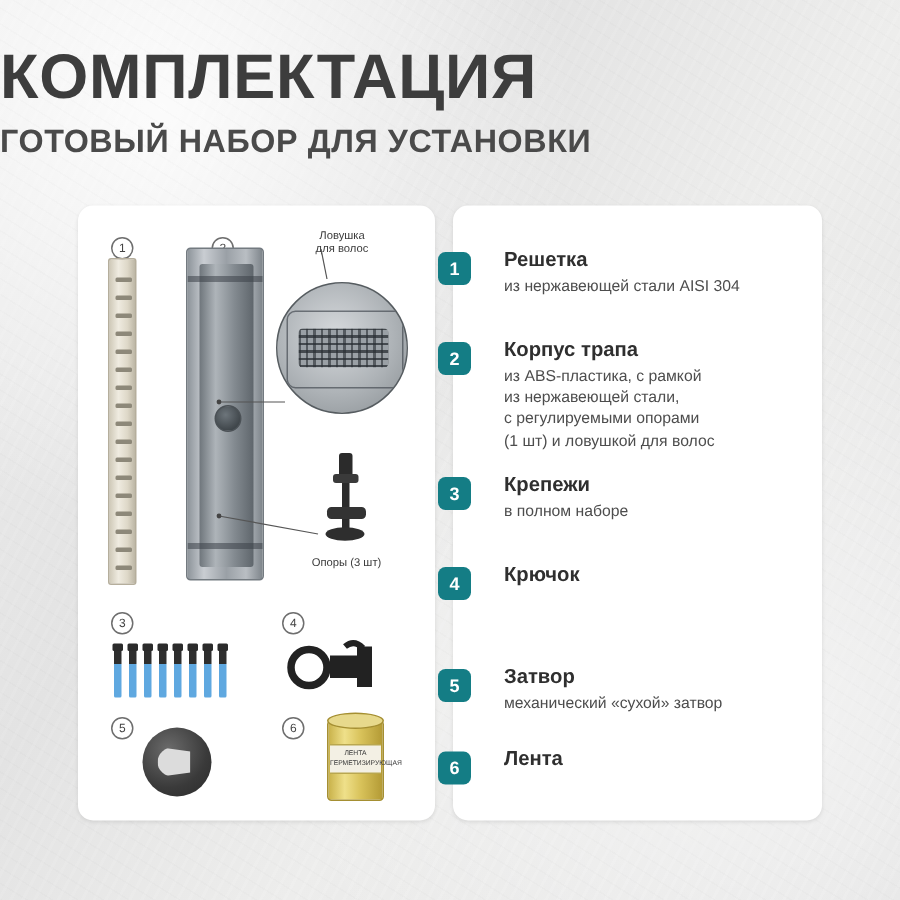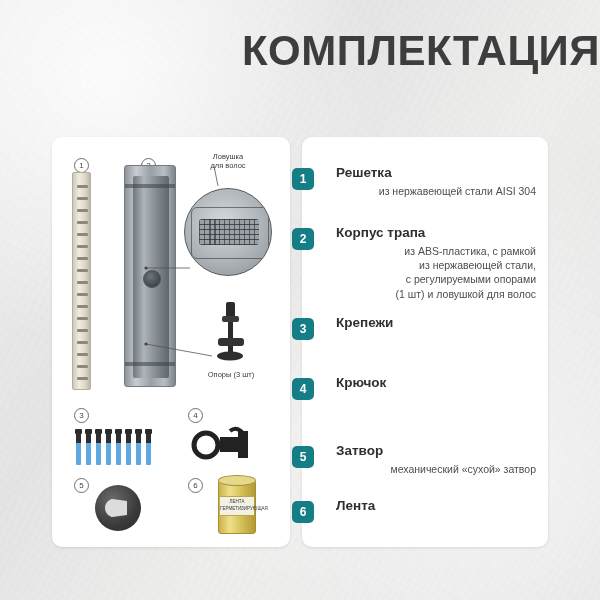--- a/index.html
+++ b/index.html
@@ -31,21 +31,21 @@
       repeating-linear-gradient(118deg, rgba(255,255,255,.25) 0 2px, rgba(0,0,0,0) 2px 7px),
       repeating-linear-gradient(32deg, rgba(0,0,0,.035) 0 1px, rgba(0,0,0,0) 1px 9px);
   }
 
   
   .header {
     position: absolute;
     top: 30px;
     left: 0;
     right: 0;
-    text-align: right;
+    text-align: left;
   }
   .title {
     font-size: 42px;
     font-weight: bold;
     letter-spacing: 0.5px;
     color: #3d3d3d;
     line-height: 1;
     margin: 0;
     text-transform: uppercase;
   }
@@ -125,21 +125,20 @@
   }
   .list-row .row-desc {
     position: absolute;
     left: 34px;
     top: 25px;
     width: 200px;
     font-size: 10.5px;
     color: #4d4d4d;
     line-height: 1.35;
     white-space: pre-line;
-    text-align: right;
   }
 
   
   .lbl {
     position: absolute;
     font-size: 7.5px;
     color: #3b3b3b;
     text-align: center;
     line-height: 1.25;
     white-space: pre-line;
@@ -330,20 +329,21 @@
   }
 </style>
 </head>
 <body>
 
 <div class="page">
   <div class="grain"></div>
 
   <div class="header">
     <h1 class="title">КОМПЛЕКТАЦИЯ</h1>
+    <div class="subtitle">ГОТОВЫЙ НАБОР ДЛЯ УСТАНОВКИ</div>
   </div>
 
   <div class="panel panel-left">
 
     <div class="badge-sm" style="left:22px; top:21px;">1</div>
     <div class="badge-sm" style="left:89px; top:21px;">2</div>
     <div class="badge-sm" style="left:22px; top:271px;">3</div>
     <div class="badge-sm" style="left:136px; top:271px;">4</div>
     <div class="badge-sm" style="left:22px; top:341px;">5</div>
     <div class="badge-sm" style="left:136px; top:341px;">6</div>
@@ -459,20 +459,21 @@
       <div class="row-title">Корпус трапа</div>
       <div class="row-desc">из ABS-пластика, с рамкой
 из нержавеющей стали,
 с регулируемыми опорами
 (1 шт) и ловушкой для волос</div>
     </div>
 
     <div class="list-row" style="top:172px;">
       <div class="badge">3</div>
       <div class="row-title">Крепежи</div>
+      <div class="row-desc">в полном наборе</div>
     </div>
 
     <div class="list-row" style="top:232px;">
       <div class="badge">4</div>
       <div class="row-title">Крючок</div>
     </div>
 
     <div class="list-row" style="top:300px;">
       <div class="badge">5</div>
       <div class="row-title">Затвор</div>

